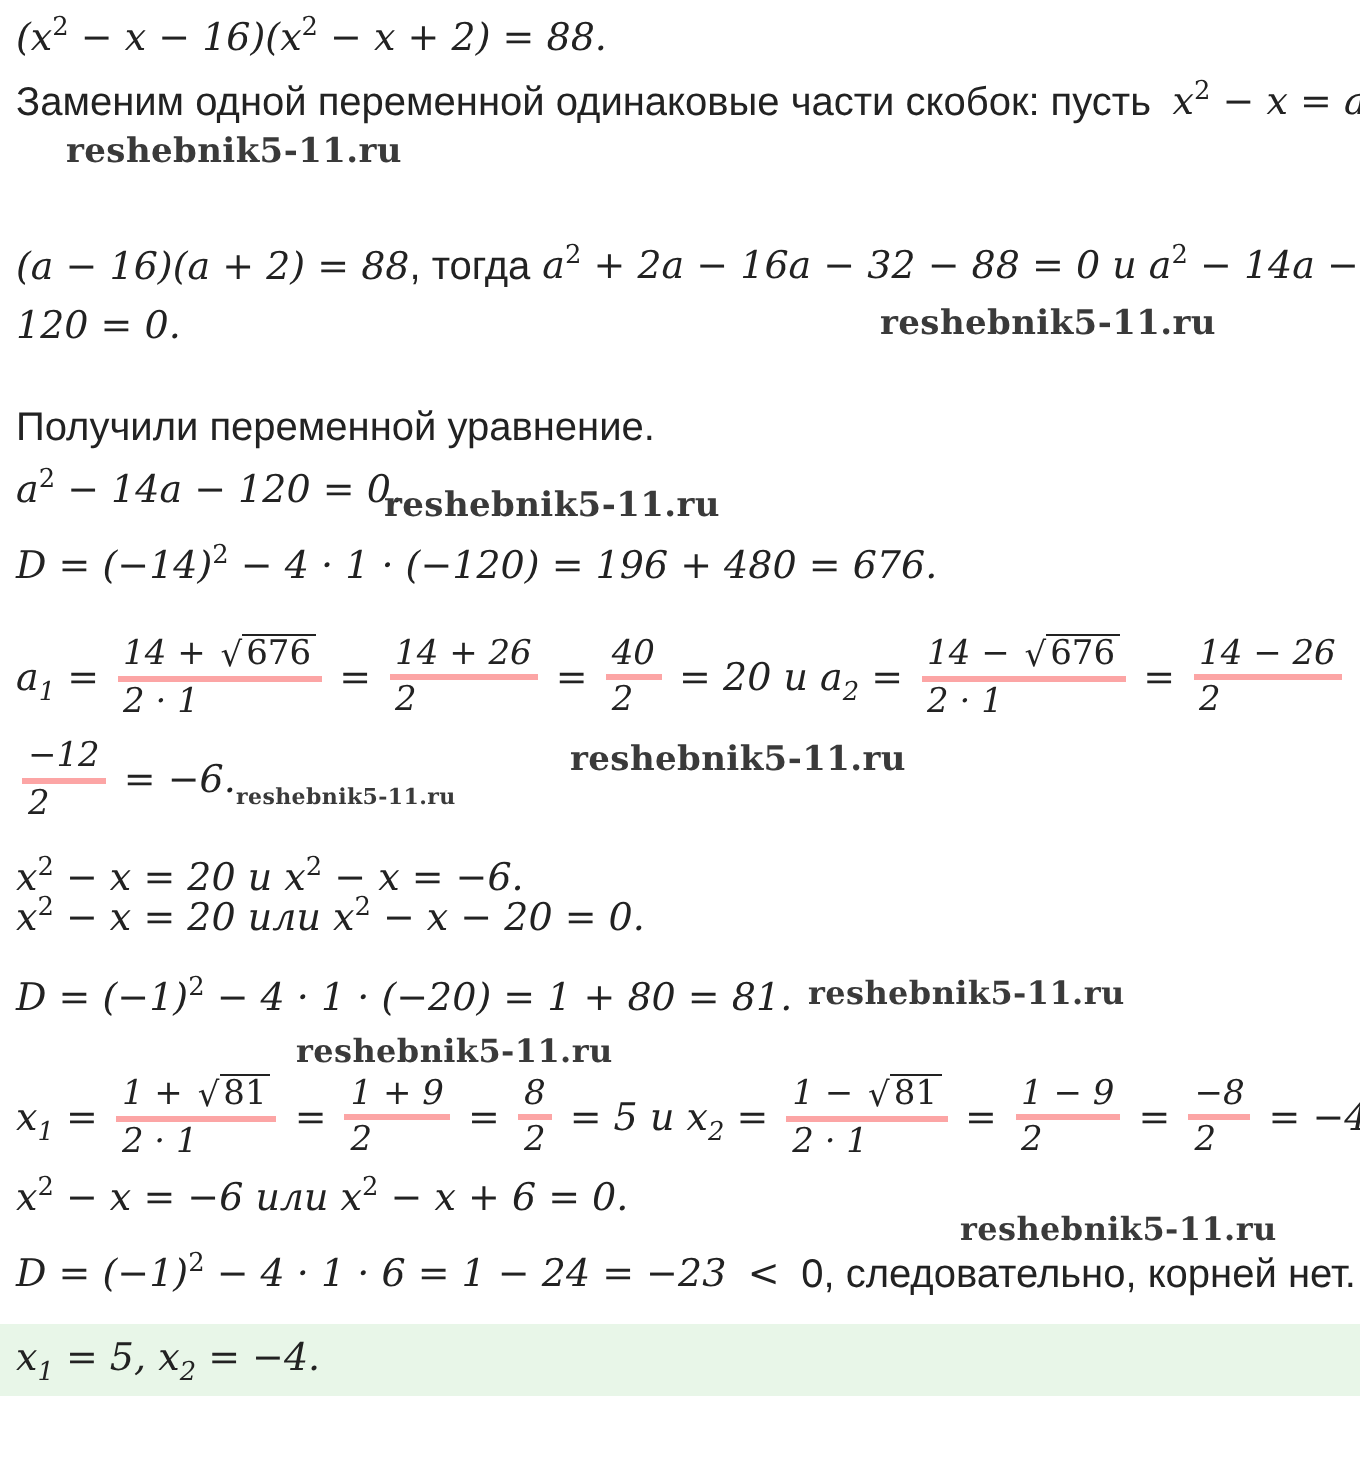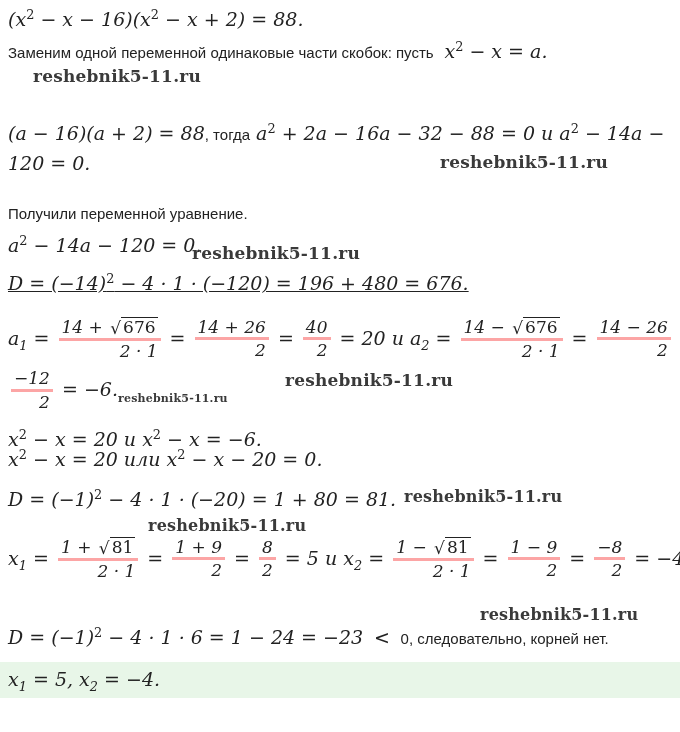--- a/index.html
+++ b/index.html
@@ -35,38 +35,38 @@
     font-size: 19px;
   }
   .mathup {
     font-family: "DejaVu Serif", serif;
     font-style: normal;
     font-size: 19px;
   }
   .ru {
     font-family: "Liberation Sans", sans-serif;
     font-style: normal;
-    font-size: 15px;
+    font-size: 20px;
     color: #222;
   }
   .sup {
     font-size: 0.68em;
     vertical-align: super;
     font-style: italic;
   }
   .supn {
     font-size: 0.68em;
     vertical-align: super;
     font-style: normal;
   }
   
   .frac {
     display: inline-block;
     vertical-align: middle;
-    text-align: right;
+    text-align: left;
     font-style: italic;
     font-family: "DejaVu Serif", serif;
     margin: 0 3px;
     position: relative;
     top: -1px;
   }
   .frac .num {
     display: block;
     padding: 0 3px;
     font-size: 17px;
@@ -140,21 +140,21 @@
   </div>
 
   <div class="line" style="top:203px;">
     <span class="ru">Получили переменной уравнение.</span>
   </div>
 
   <div class="line" style="top:234px;">
     <span class="math">a<span class="supn">2</span> − 14a − 120 = 0.</span>
   </div>
 
-  <div class="line" style="top:272px;text-decoration:underline;">
+  <div class="line" style="top:272px;">
     <span class="math">D = (−14)<span class="supn">2</span> − 4 · 1 · (−120) = 196 + 480 = 676.</span>
   </div>
 
   <div class="line" style="top:318px; font-size:19px;">
     <span class="math">a<span class="sup" style="vertical-align:sub; font-size:.68em;">1</span> =
       <span class="frac">
         <span class="num">14 + <span class="sqrt"><span class="radsign">√</span><span class="radicand">676</span></span></span>
         <span class="den">2 · 1</span>
       </span>
       =
@@ -231,20 +231,23 @@
       </span>
       =
       <span class="frac">
         <span class="num">−8</span>
         <span class="den">2</span>
       </span>
       = −4.
     </span>
   </div>
 
+  <div class="line" style="top:588px;">
+    <span class="math">x<span class="supn">2</span> − x = −6 или x<span class="supn">2</span> − x + 6 = 0.</span>
+  </div>
 
   <div class="line" style="top:626px;">
     <span class="math">D = (−1)<span class="supn">2</span> − 4 · 1 · 6 = 1 − 24 = −23</span>
     <span class="mathup" style="margin:0 6px;">&lt;</span>
     <span class="ru">0, следовательно, корней нет.</span>
   </div>
 
   <div class="highlight" style="top:662px; left:0; width:680px; height:36px;"></div>
   <div class="hl-line" style="top:668px; left:8px;">
     <span class="math">x<span class="sup" style="vertical-align:sub; font-size:.68em;">1</span> = 5, x<span class="sup" style="vertical-align:sub; font-size:.68em;">2</span> = −4.</span>

